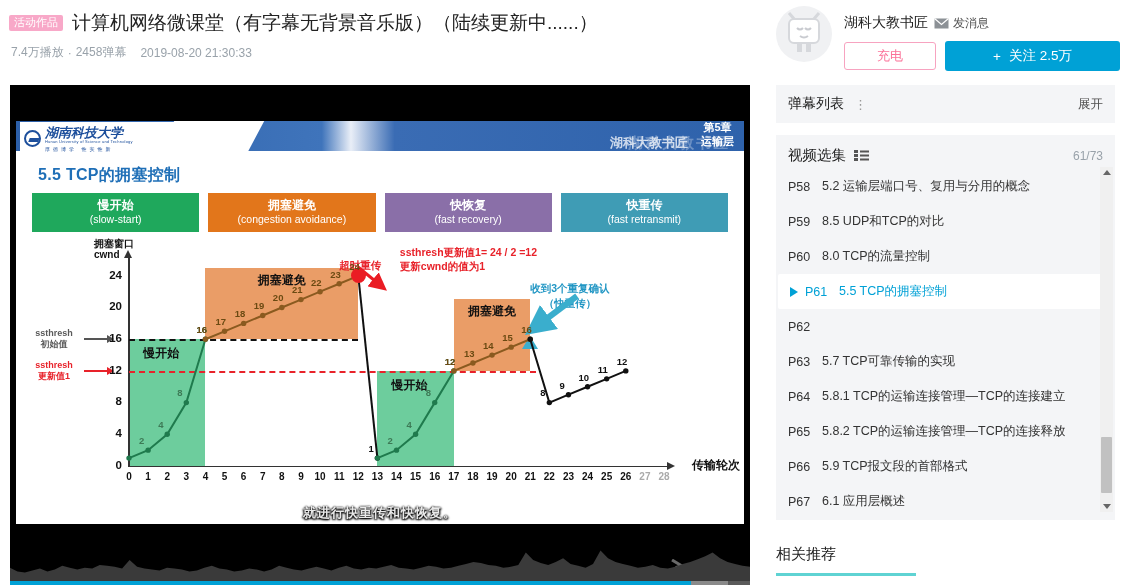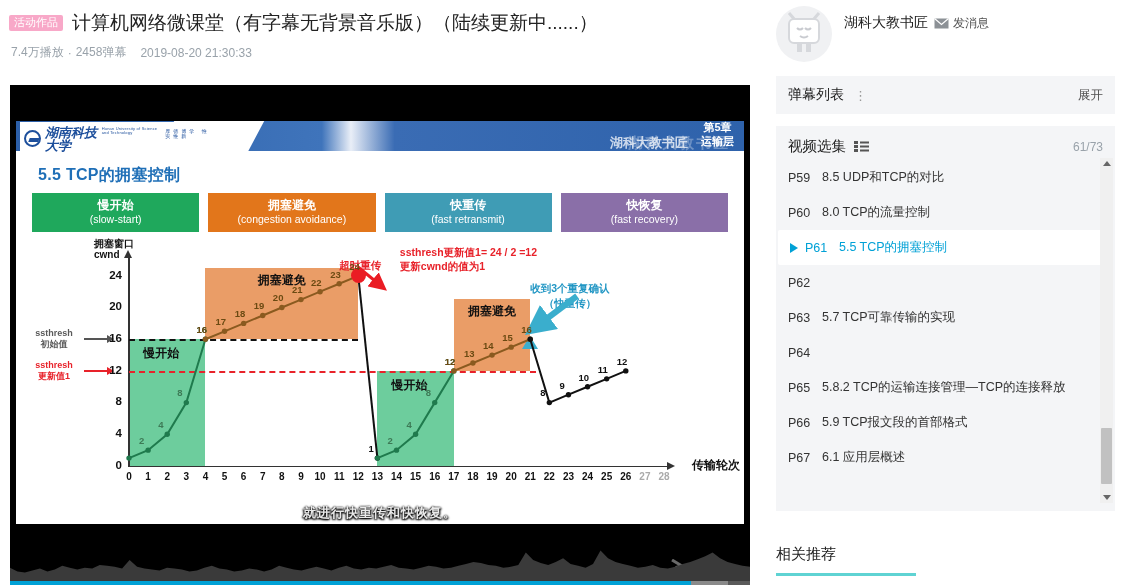--- a/index.html
+++ b/index.html
@@ -53,21 +53,21 @@
     background: #fff; display: flex; align-items: center; padding-left: 4px;
   }
   .logo-circle {
     width: 17px; height: 17px; border-radius: 50%;
     border: 2px solid #1d4f9c; position: relative; margin-right: 4px; flex: none;
   }
   .logo-circle:after {
     content: ""; position: absolute; left: 3px; top: 6px;
     width: 10px; height: 4px; background: #1d4f9c; transform: skewX(-20deg);
   }
-  .logo-txt-wrap { display: flex; flex-direction: row; line-height: 1; }
+  .logo-txt-wrap { display: flex; flex-direction: column; line-height: 1; }
   .logo-cn { font-family: "Liberation Serif", serif; font-size: 13px; font-style: italic; font-weight: bold; color: #1d4f9c; }
   .logo-en { font-size: 4px; color: #1d4f9c; margin-top: 1px; letter-spacing: .2px; }
   .logo-sub { font-size: 5px; color: #1d4f9c; margin-top: 3px; letter-spacing: 3px; }
   .banner-diag {
     position: absolute; left: 150px; top: 0; width: 90px; height: 31px;
     background: #fff; transform: skewX(-28deg);
   }
   .banner-title {
     position: absolute; left: 0; top: 2px; width: 100%;
     text-align: center; color: #fff; font-size: 20px; font-weight: bold;
@@ -273,27 +273,27 @@
 
         <div class="phase-row">
           <div class="phase" style="background:#1fa85c">
             <span class="cn">慢开始</span>
             <span class="en">(slow-start)</span>
           </div>
           <div class="phase" style="background:#e2761b">
             <span class="cn">拥塞避免</span>
             <span class="en">(congestion avoidance)</span>
           </div>
+          <div class="phase" style="background:#8a6fa8">
+            <span class="cn">快恢复</span>
+            <span class="en">(fast recovery)</span>
+          </div>
           <div class="phase" style="background:#3f9cb5">
             <span class="cn">快重传</span>
             <span class="en">(fast retransmit)</span>
-          </div>
-          <div class="phase" style="background:#8a6fa8">
-            <span class="cn">快恢复</span>
-            <span class="en">(fast recovery)</span>
           </div>
         </div>
 
         <div id="chart">
 
           <div class="abs band-green" id="band-g1" style="left: 113px; width: 76.4286px; top: 104.231px; height: 126.769px;"></div>
           <div class="abs band-orange" id="band-o1" style="left: 189.429px; width: 152.857px; top: 32.9231px; height: 71.3077px;"></div>
           <div class="abs band-green" id="band-g2" style="left: 361.393px; width: 76.4286px; top: 135.923px; height: 95.0769px;"></div>
           <div class="abs band-orange" id="band-o2" style="left: 437.821px; width: 76.4286px; top: 64.6154px; height: 71.3077px;"></div>
 
@@ -502,20 +502,27 @@
         <div class="up-name-row">
           <span class="up-name">湖科大教书匠</span>
           <span class="msg-link">
             <svg width="15" height="11" viewBox="0 0 15 11">
               <rect x=".5" y=".5" width="14" height="10" fill="#8c9196"></rect>
               <path d="M.5 .5 L7.5 6.5 L14.5 .5" stroke="#fff" stroke-width="1.2" fill="none"></path>
             </svg>
             <span>发消息</span>
           </span>
         </div>
+        <div class="btn-row">
+          <button class="btn-charge">充电</button>
+          <button class="btn-follow">
+            <span>+</span>
+            <span>关注 2.5万</span>
+          </button>
+        </div>
       </div>
     </div>
 
     <div class="danmaku-bar">
       <span class="t">弹幕列表</span>
       <span class="dots-v">⋮</span>
       <span class="expand">展开</span>
     </div>
 
     <div class="seclist">
@@ -528,20 +535,24 @@
             <rect x="0" y="4" width="4" height="3" fill="#555"></rect>
               <rect x="6" y="4.5" width="9" height="2" fill="#555"></rect>
             <rect x="0" y="8" width="4" height="3" fill="#555"></rect>
               <rect x="6" y="8.5" width="9" height="2" fill="#555"></rect>
           </svg>
         </span>
         <span class="count">61/73</span>
       </div>
       <div class="ep-list" id="ep-list">
           <div class="ep">
+            <span class="p">P58</span>
+            <span class="nm">5.2 运输层端口号、复用与分用的概念</span>
+          </div>
+          <div class="ep">
             <span class="p">P59</span>
             <span class="nm">8.5 UDP和TCP的对比</span>
           </div>
           <div class="ep">
             <span class="p">P60</span>
             <span class="nm">8.0 TCP的流量控制</span>
           </div>
           <div class="ep active">
             <div class="play-tri"></div>
             <span class="p">P61</span>
@@ -549,20 +560,21 @@
           </div>
           <div class="ep">
             <span class="p">P62</span>
           </div>
           <div class="ep">
             <span class="p">P63</span>
             <span class="nm">5.7 TCP可靠传输的实现</span>
           </div>
           <div class="ep">
             <span class="p">P64</span>
+            <span class="nm">5.8.1 TCP的运输连接管理—TCP的连接建立</span>
           </div>
           <div class="ep">
             <span class="p">P65</span>
             <span class="nm">5.8.2 TCP的运输连接管理—TCP的连接释放</span>
           </div>
           <div class="ep">
             <span class="p">P66</span>
             <span class="nm">5.9 TCP报文段的首部格式</span>
           </div>
           <div class="ep">

